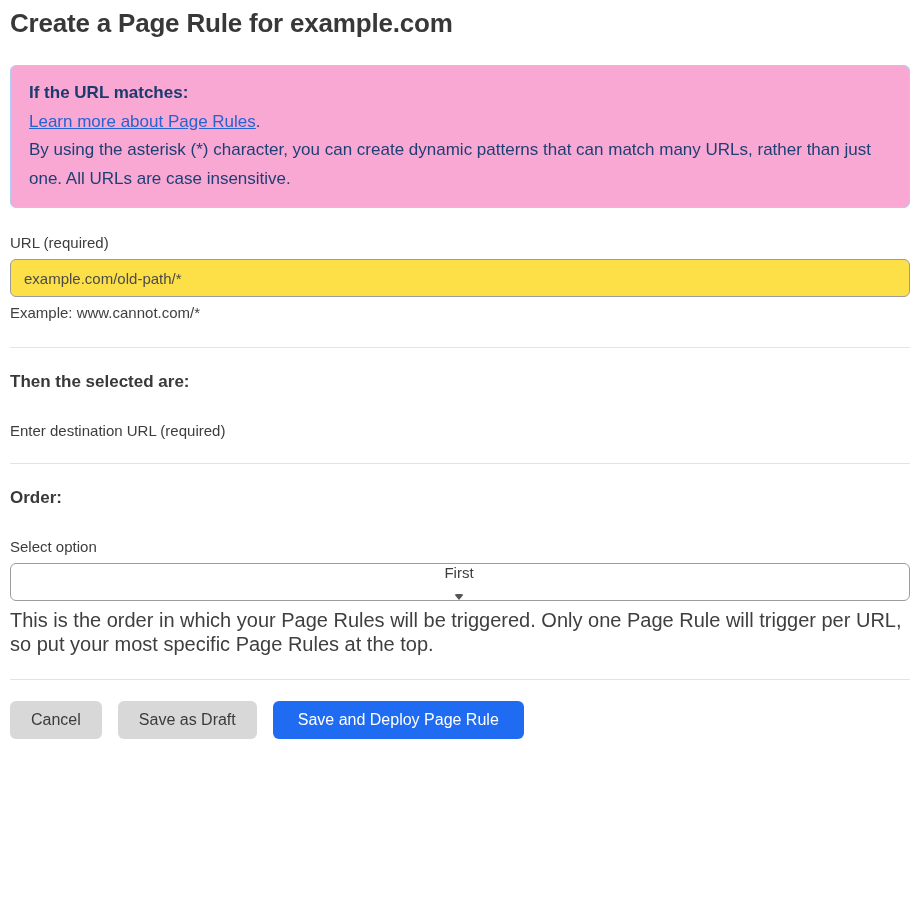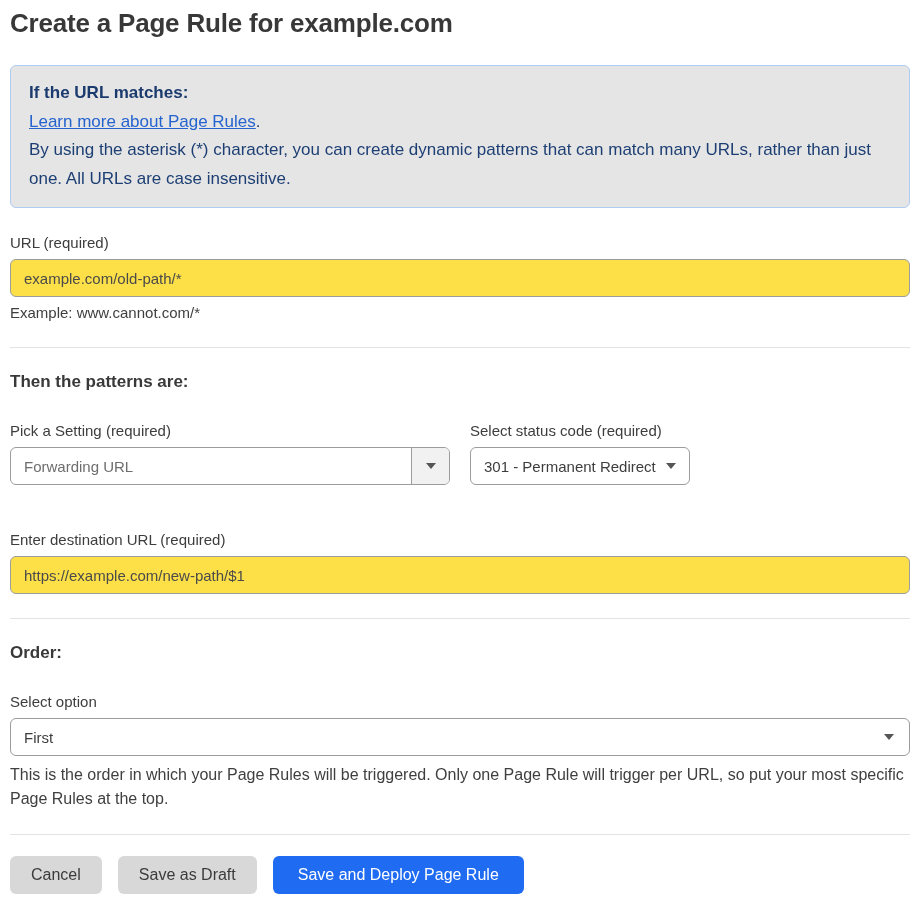--- a/index.html
+++ b/index.html
@@ -1,15 +1,15 @@
 <!DOCTYPE html>
 <html><head>
 <meta charset="utf-8">
 <style>
-  * { margin: 0; padding: 0; box-sizing: border-box; }
+  * { margin: 0; padding: 0; box-sizing: border-box; border-radius: 8px; }
   html, body {
     width: 920px;
     background: #ffffff;
     font-family: "Liberation Sans", "DejaVu Sans", sans-serif;
     color: #3d3d3d;
   }
   .page {
     width: 920px;
     height: 921px;
     padding: 8px 10px 0 10px;
@@ -17,21 +17,21 @@
   }
   .page-title {
     font-size: 26px;
     font-weight: 700;
     color: #383838;
     letter-spacing: -0.2px;
     margin-bottom: 26px;
   }
   
   .info-box {
-    background: #e5e5e5;
+    background: #f9a8d4;
     border: 1px solid #aecdf0;
     border-radius: 6px;
     padding: 13px 18px 14px 18px;
     color: #1d3f74;
     font-size: 17px;
     line-height: 28.5px;
     margin-bottom: 26px;
   }
   .info-box-heading {
     font-weight: 700;
@@ -137,37 +137,38 @@
     justify-content: space-between;
     width: 100%;
     height: 38px;
     padding: 0 15px 0 13px;
     border: 1px solid #9c9c9c;
     border-radius: 6px;
     background: #ffffff;
     font-size: 15px;
     color: #3d3d3d;
     cursor: pointer;
+    flex-direction: column;
   }
   .caret-down {
     width: 0;
     height: 0;
     border-left: 5px solid transparent;
     border-right: 5px solid transparent;
     border-top: 6px solid #555555;
     flex-shrink: 0;
   }
   .note-text {
     font-size: 17px;
     color: #4a4a4a;
     margin-top: 27px;
   }
   .destination-block { margin-bottom: 4px; }
   .order-helper {
-    font-size: 16px;
+    font-size: 20px;
     line-height: 24px;
     color: #3f3f3f;
     margin-top: 7px;
   }
   
   .footer-actions {
     display: flex;
     align-items: center;
     gap: 16px;
   }
@@ -205,44 +206,25 @@
     <div><a class="info-link">Learn more about Page Rules</a><span>.</span></div>
     <div>By using the asterisk (*) character, you can create dynamic patterns that can match many URLs, rather than just one. All URLs are case insensitive.</div>
   </div>
 
   <label class="field-label">URL (required)</label>
   <input class="text-input" type="text" value="example.com/old-path/*" style="">
   <div class="helper-text">Example: www.cannot.com/*</div>
 
   <hr class="divider divider-1">
 
-  <h2 class="section-heading">Then the patterns are:</h2>
-
-  <div class="settings-row">
-    <div class="settings-col-left">
-      <label class="field-label">Pick a Setting (required)</label>
-      <div class="split-select">
-        <div class="split-select-value">Forwarding URL</div>
-        <div class="split-select-button">
-          <span class="caret-down"></span>
-        </div>
-      </div>
-    </div>
-    <div>
-      <label class="field-label">Select status code (required)</label>
-      <div class="compact-select">
-        <span>301 - Permanent Redirect</span>
-        <span class="caret-down"></span>
-      </div>
-    </div>
-  </div>
+  <h2 class="section-heading">Then the selected are:</h2>
+
 
   <div class="destination-block">
     <label class="field-label">Enter destination URL (required)</label>
-    <input class="text-input" type="text" value="https://example.com/new-path/$1" style="">
   </div>
 
 
   <hr class="divider divider-2">
 
   <h2 class="section-heading order-heading">Order:</h2>
 
   <label class="field-label">Select option</label>
   <div class="wide-select">
     <span>First</span>

